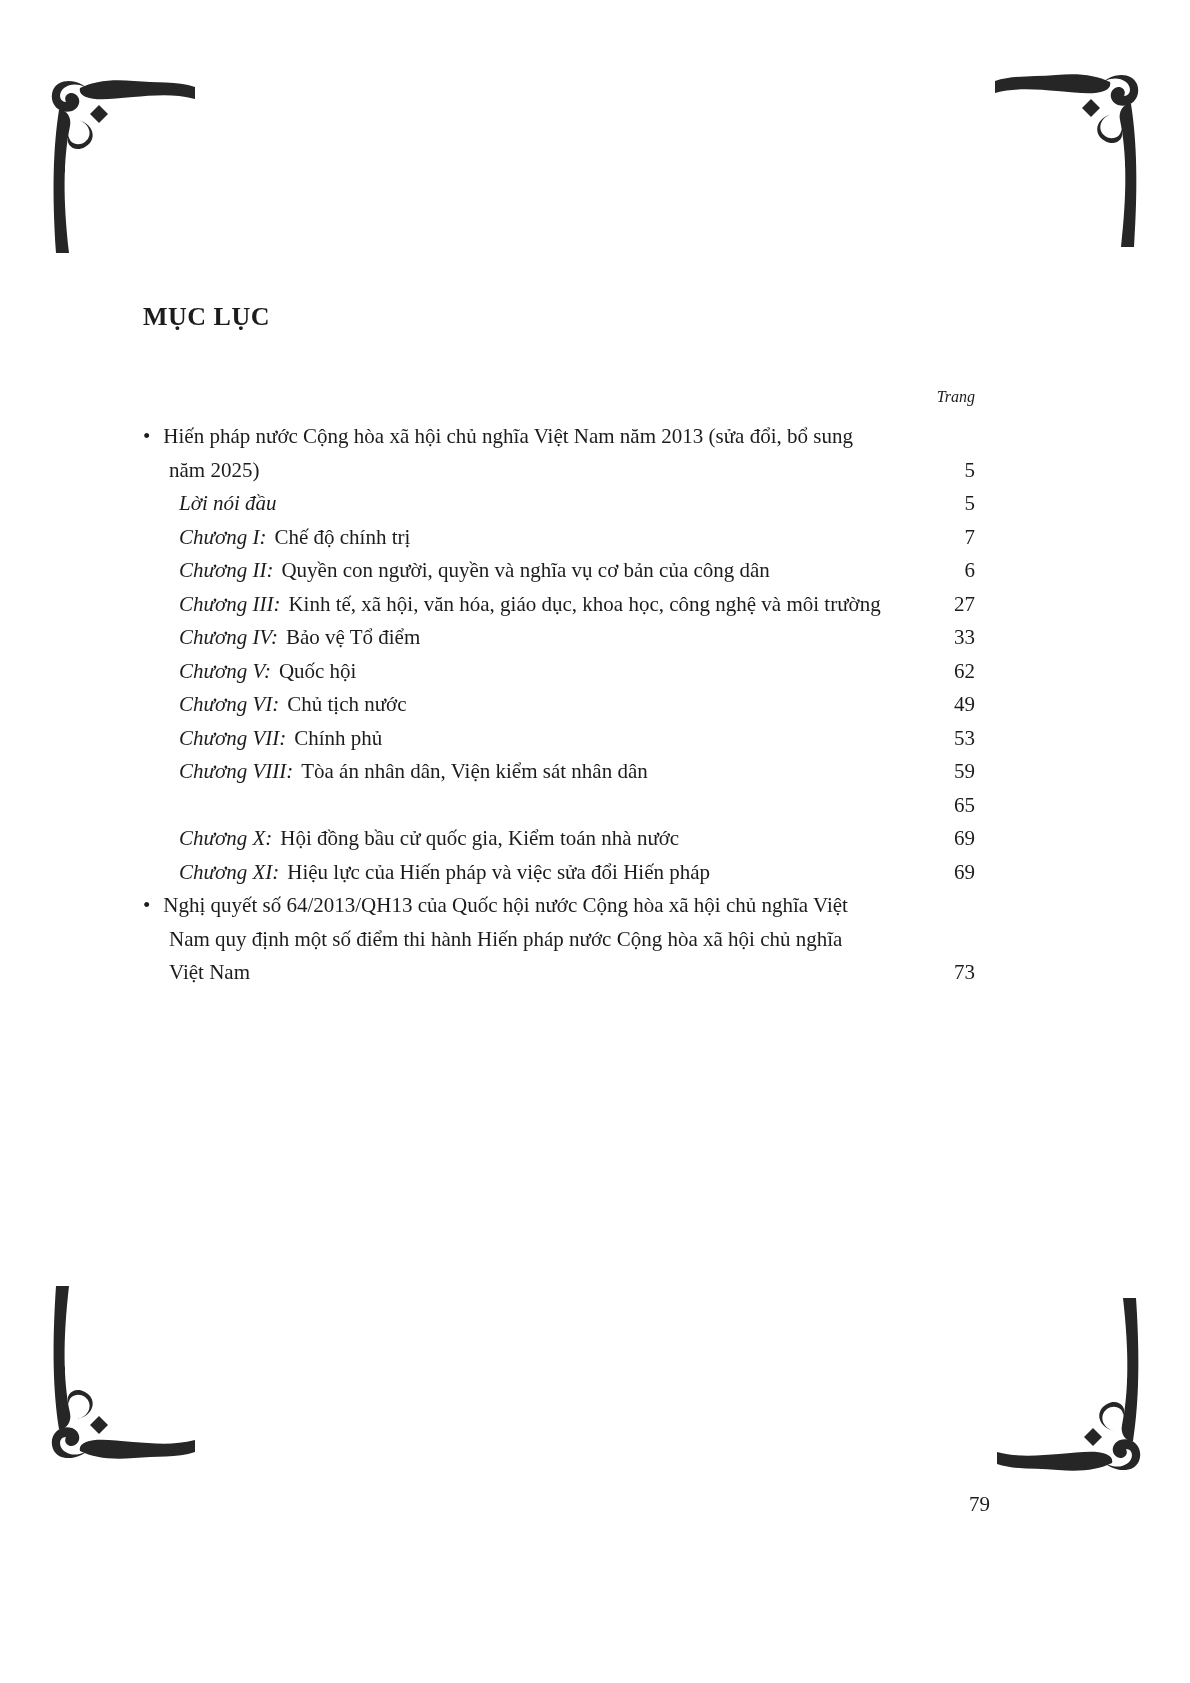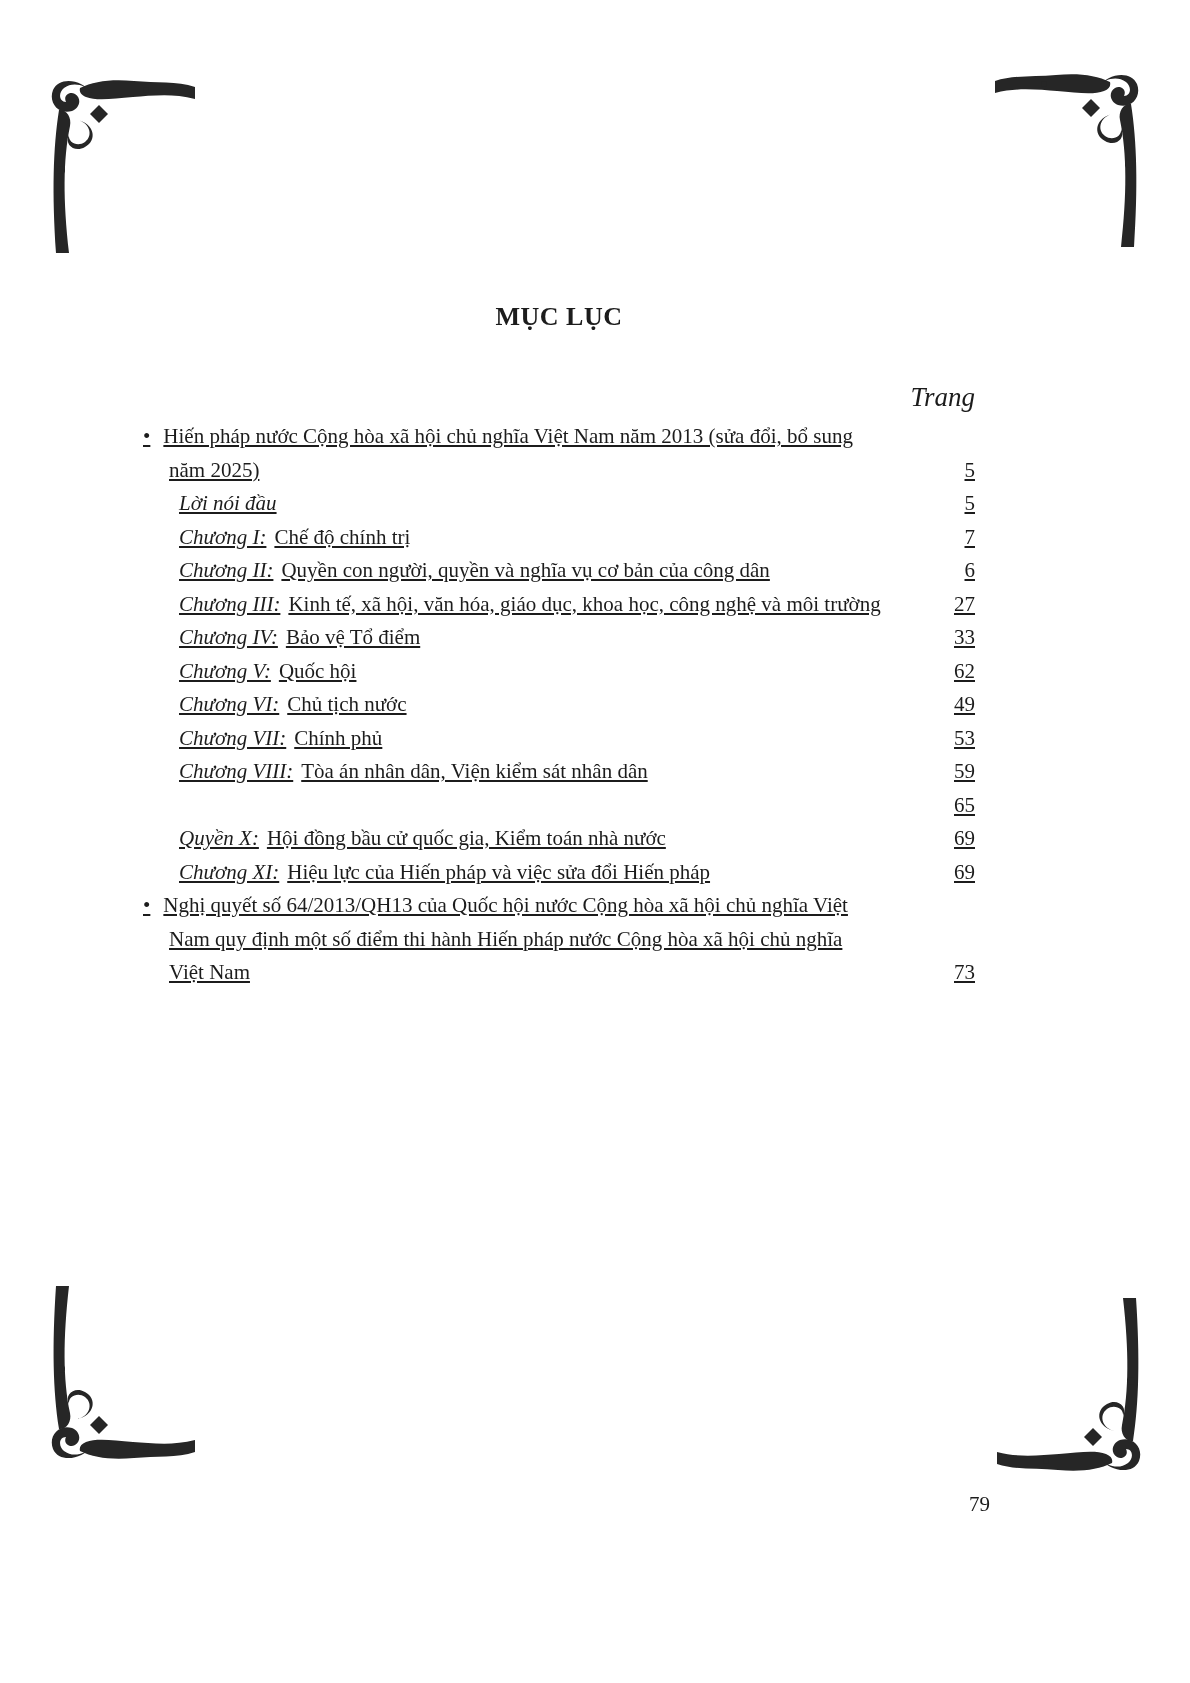--- a/index.html
+++ b/index.html
@@ -16,35 +16,35 @@
   
   .corner { position: absolute; width: 145px; height: 175px; }
   .corner svg { display: block; }
   .corner.tl { left: 50px; top: 78px; }
   .corner.tr { right: 50px; top: 72px; transform: scaleX(-1); }
   .corner.bl { left: 50px; bottom: 222px; transform: scaleY(-1); }
   .corner.br { right: 48px; bottom: 210px; transform: scale(-1,-1); }
 
   .content { position: absolute; left: 143px; width: 832px; top: 300px; }
   .title {
-    text-align: center;
+    text-align: left;
     font-size: 26px;
     line-height: 34px;
     font-weight: bold;
     letter-spacing: 0.5px;
   }
   .trang {
     margin-top: 50px;
     text-align: right;
     font-style: italic;
-    font-size: 27px;
+    font-size: 16px;
     line-height: 26px;
   }
   .toc { margin-top: 10px; font-size: 21px; line-height: 33.5px; }
-  .row { display: flex; text-decoration: underline; }
+  .row { display: flex; }
   .entry-text { width: 718px; }
   .bullet-row  .entry-text { padding-left: 26px;  text-indent: -26px; }
   .chapter-row .entry-text { padding-left: 128px; text-indent: -128px; margin-left: 36px; }
   .pageno { flex: 1; text-align: right; align-self: flex-end; white-space: nowrap; }
   .label { font-style: italic; margin-right: 8px; }
   .bullet { margin-right: 13px; }
   .folio {
     position: absolute;
     right: 200px; top: 1492px;
     font-size: 21px;
@@ -162,21 +162,21 @@
       <div class="row chapter-row">
         <div class="entry-text"><span class="label">Chương VIII:</span><span class="etitle">Tòa án nhân dân, Viện kiểm sát nhân dân</span></div>
         <div class="pageno">59</div>
       </div>
 
       <div class="row chapter-row">
         <div class="pageno">65</div>
       </div>
 
       <div class="row chapter-row">
-        <div class="entry-text"><span class="label">Quyền X:</span><span class="etitle">Hội đồng bầu cử quốc gia, Kiểm toán nhà nước</span></div>
+        <div class="entry-text"><span class="label">Chương X:</span><span class="etitle">Hội đồng bầu cử quốc gia, Kiểm toán nhà nước</span></div>
         <div class="pageno">69</div>
       </div>
 
       <div class="row chapter-row">
         <div class="entry-text"><span class="label">Chương XI:</span><span class="etitle">Hiệu lực của Hiến pháp và việc sửa đổi Hiến pháp</span></div>
         <div class="pageno">69</div>
       </div>
 
       <div class="row bullet-row">
         <div class="entry-text"><span class="bullet">•</span><span class="etitle">Nghị quyết số 64/2013/QH13 của Quốc hội nước Cộng hòa xã hội chủ nghĩa Việt Nam quy định một số điểm thi hành Hiến pháp nước Cộng hòa xã hội chủ nghĩa Việt Nam</span></div>

